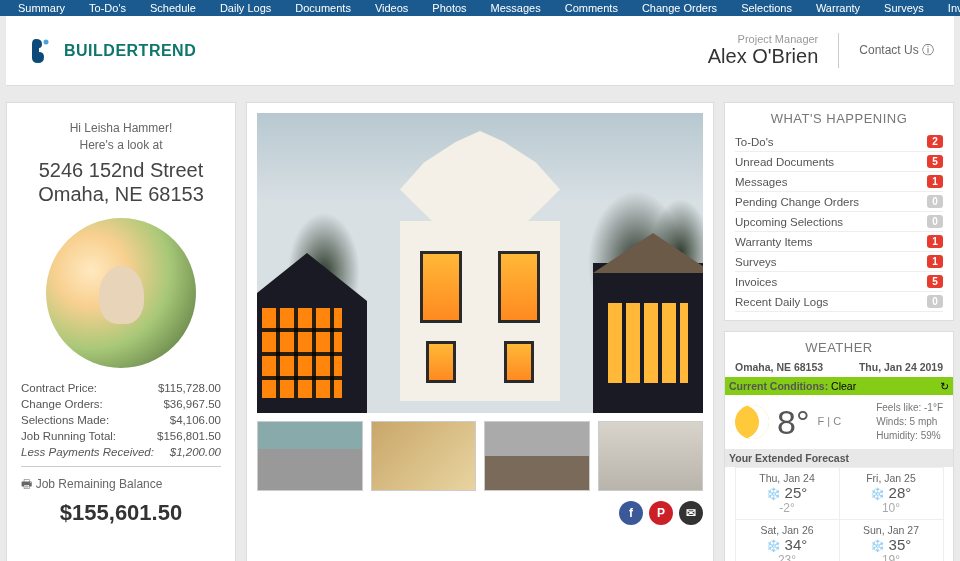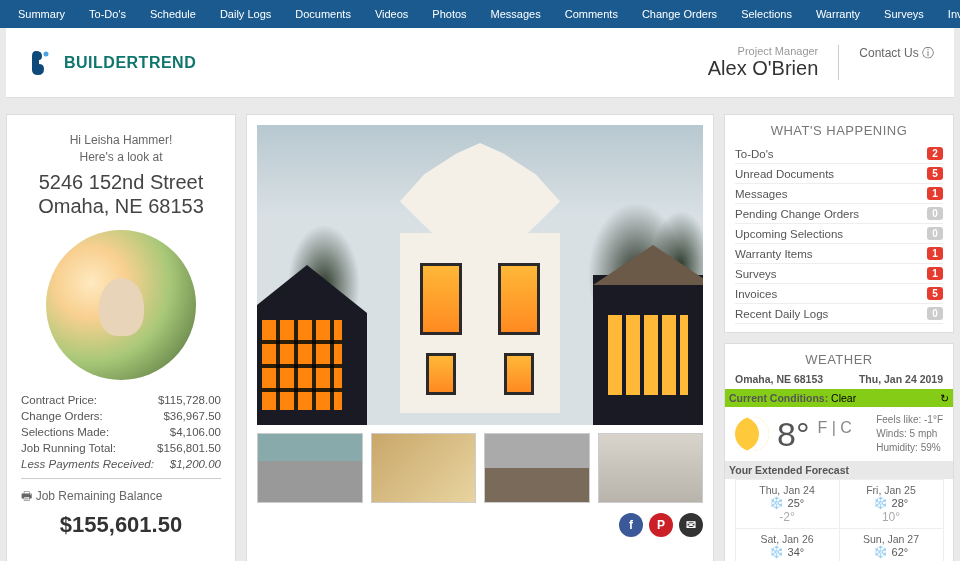--- a/index.html
+++ b/index.html
@@ -1,23 +1,23 @@
 <!DOCTYPE html>
 <html><head>
 <meta charset="utf-8">
 <style>
 *{margin:0;padding:0;box-sizing:border-box;font-family:Arial,Helvetica,sans-serif}
 body{background:#eaeaea;width:960px;height:561px;overflow:hidden}
-.topnav{background:#1a5a8f;display:flex;align-items:center;height:28px;padding:0 8px;gap:4px}
+.topnav{background:#1a5a8f;display:flex;align-items:center;height:16px;padding:0 8px;gap:4px}
 .topnav a{color:#fff;font-size:11px;text-decoration:none;padding:6px 10px;white-space:nowrap}
 .header{background:#fff;height:70px;display:flex;align-items:center;padding:0 20px;border-bottom:1px solid #ddd;margin:0 6px}
 .logo{display:flex;align-items:center;gap:8px}
 .logo-mark{width:30px;height:30px;position:relative}
 .logo-text{color:#0f766e;font-weight:bold;font-size:16px;letter-spacing:0.5px}
-.header-right{margin-left:auto;display:flex;gap:20px}
+.header-right{margin-left:auto;display:flex;align-items:center;gap:20px}
 .pm-block{text-align:right;padding-right:20px;border-right:1px solid #ccc}
 .pm-label{color:#999;font-size:11px}
 .pm-name{color:#333;font-size:20px}
 .contact{color:#666;font-size:12px}
 .main{display:flex;gap:10px;padding:12px 6px;margin-top:4px}
 .left{background:#fff;width:230px;padding:18px 14px;text-align:center;border:1px solid #ddd}
 .greet{color:#666;font-size:12px;margin-bottom:3px}
 .addr{color:#444;font-size:20px;line-height:1.2;margin:6px 0 12px}
 .avatar{width:150px;height:150px;border-radius:50%;margin:0 auto 14px;background:radial-gradient(circle at 30% 35%,#ffe9c0 0%,#f8d090 25%,#a8c878 55%,#5a7840 90%);position:relative;overflow:hidden}
 .avatar::after{content:"";position:absolute;top:32%;left:35%;width:45px;height:58px;background:#e8d4b8;border-radius:50% 50% 40% 40%}
@@ -60,26 +60,26 @@
 .panel h3{text-align:center;color:#777;font-weight:normal;font-size:13px;letter-spacing:0.5px;margin-bottom:6px}
 .hap-row{display:flex;justify-content:space-between;align-items:center;font-size:11.5px;color:#555;padding:3px 0;border-bottom:1px solid #eee}
 .badge{background:#e63c2f;color:#fff;font-size:10px;font-weight:bold;padding:1px 5px;border-radius:3px;min-width:16px;text-align:center}
 .badge.gray{background:#ccc}
 .wx-head{display:flex;justify-content:space-between;font-size:10.5px;color:#555;font-weight:bold;margin-bottom:4px}
 .wx-cond{background:#84cc16;font-size:10.5px;padding:3px 4px;margin:0 -10px}
 .wx-cond b{color:#555}
 .wx-now{display:flex;align-items:center;gap:8px;padding:6px 0}
 .moon{width:34px;height:34px;border-radius:50%;background:#ffc93c;box-shadow:inset -10px 0 0 #fff}
 .temp{font-size:34px;color:#555}
-.unit{font-size:16px;color:#888;align-self:flex-start;margin-top:6px}
+.unit{font-size:11px;color:#888;align-self:flex-start;margin-top:14px}
 .feels{font-size:10px;color:#777;margin-left:auto;line-height:1.4}
 .ext-lbl{background:#e8e8e8;font-size:10.5px;font-weight:bold;color:#555;padding:3px 4px;margin:0 -10px}
 .forecast{display:grid;grid-template-columns:1fr 1fr}
 .fc{border:1px solid #eee;padding:4px;text-align:center;font-size:10.5px;color:#666;margin:-0.5px}
-.fc .hi{color:#555;font-size:11px}
+.fc .hi{color:#555;font-size:15px}
 .fc .lo{color:#aaa;font-size:12px}
 .fc-ico{font-size:12px}
 </style>
 </head>
 <body>
 
 <div class="topnav" id="topnav">
   <a>Summary</a>
     <a>To-Do's</a>
     <a>Schedule</a>
@@ -252,19 +252,19 @@
             <div><span class="fc-ico">❄️</span> <span class="hi">28°</span></div>
             <div class="lo">10°</div>
           </div>
           <div class="fc">
             <div>Sat, Jan 26</div>
             <div><span class="fc-ico">❄️</span> <span class="hi">34°</span></div>
             <div class="lo">23°</div>
           </div>
           <div class="fc">
             <div>Sun, Jan 27</div>
-            <div><span class="fc-ico">❄️</span> <span class="hi">62°</span></div>
+            <div><span class="fc-ico">❄️</span> <span class="hi">35°</span></div>
             <div class="lo">19°</div>
           </div>
         </div>
     </div>
   </div>
 </div>
 
 </body></html>

